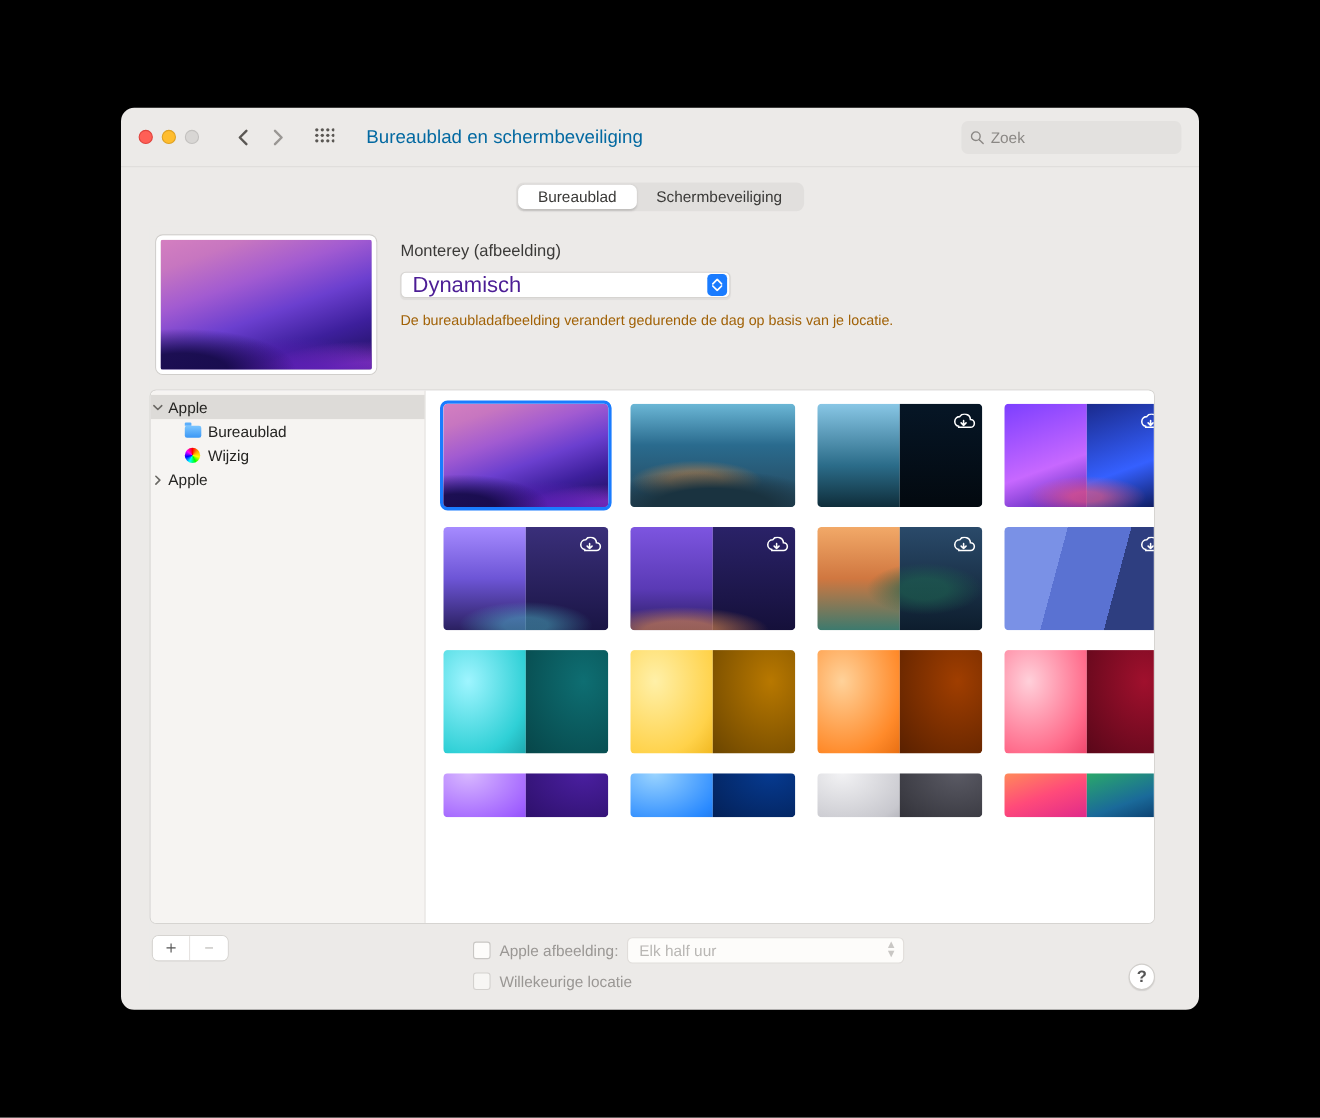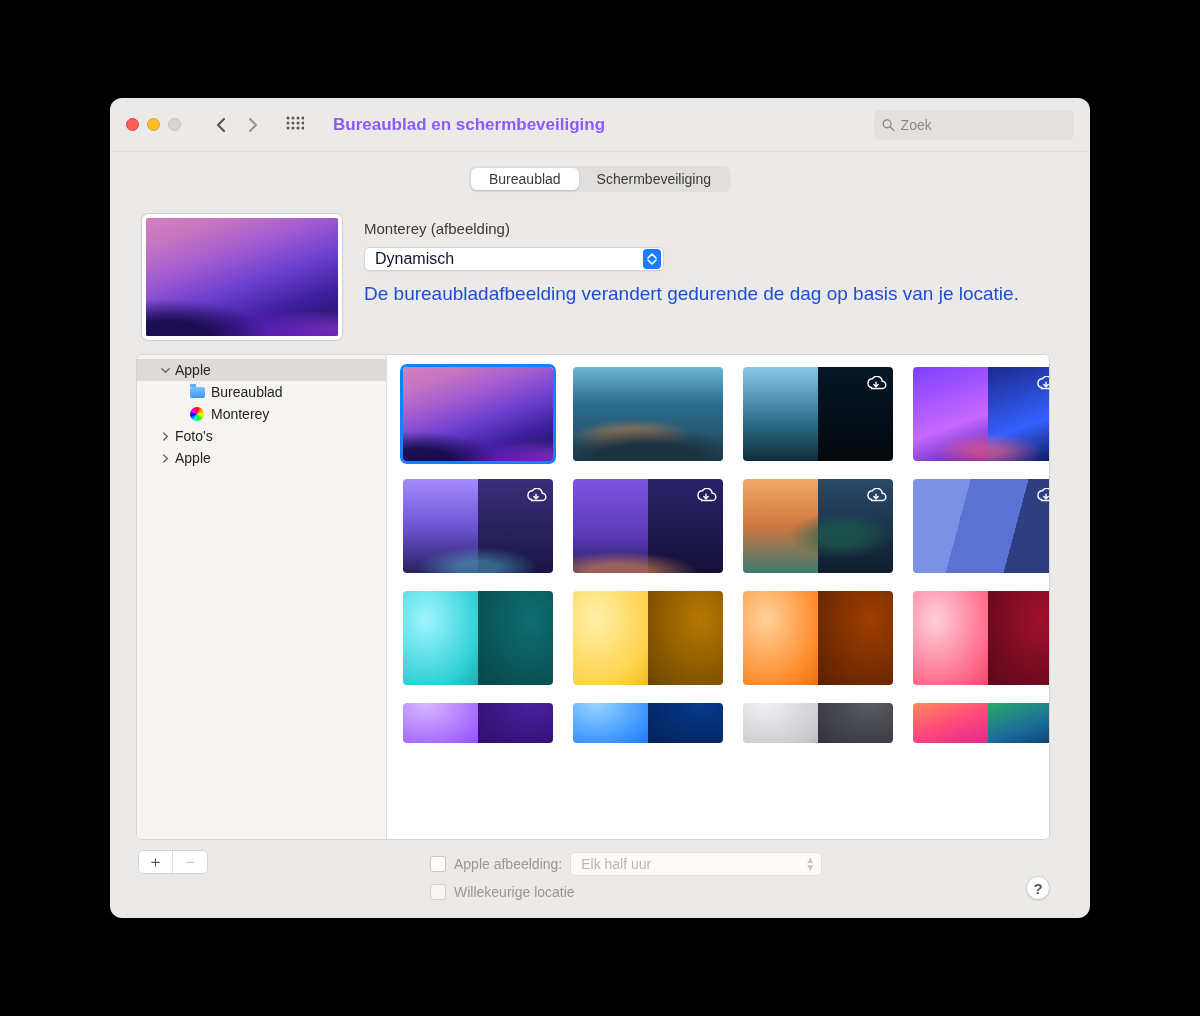--- a/index.html
+++ b/index.html
@@ -34,21 +34,21 @@
   }
   .traffic { display: flex; gap: 8px; margin-right: 10px; }
   .light { width: 13px; height: 13px; border-radius: 50%; }
   .light.red { background: #ff5f56; border: 0.5px solid #e0443e; }
   .light.yellow { background: #ffbd2e; border: 0.5px solid #dea123; }
   .light.gray { background: #d8d6d4; border: 0.5px solid #c3c1bf; }
   .nav-arrows { display: flex; gap: 4px; margin-left: 6px; }
   .nav-btn { width: 28px; height: 28px; display:flex;align-items:center;justify-content:center; color:#9a9794; }
   .nav-btn.enabled { color:#5a5753; }
   .grid-btn { width: 28px; height: 28px; display:flex;align-items:center;justify-content:center; color:#5a5753; margin-left:4px;}
-  .title { font-size: 17px; font-weight: 700; color:#8b5cf6; margin-left: 14px; }
+  .title { font-size: 17px; font-weight: 400; color:#0369a1; margin-left: 14px; }
   .spacer { flex: 1; }
   .search {
     width: 200px; height: 30px; background: #e3e1df; border-radius: 6px;
     display:flex; align-items:center; padding: 0 8px; gap:6px; color:#8a8784;justify-content:center;
   }
   .search input { background: transparent; border:none; outline:none; font-size:14px; color:#333; width:100%; }
   .search input::placeholder { color:#8a8784; }
   
   .tabbar { display:flex; justify-content:center; padding: 14px 0 8px; }
   .segment {
@@ -86,36 +86,36 @@
   .wall-monterey::before {
     background:
       radial-gradient(120% 70% at 10% 100%, rgba(20,10,70,0.9) 18%, transparent 45%),
       radial-gradient(120% 70% at 60% 110%, rgba(90,30,180,0.8) 22%, transparent 50%),
       radial-gradient(120% 60% at 100% 105%, rgba(160,60,220,0.7) 18%, transparent 45%);
   }
   .preview-text { display:flex; flex-direction:column; gap:10px; padding-top:6px; flex:1;}
   .wall-name { font-size:15px; color:#3b3a38; }
   .popup {
     width: 300px; height: 24px; background:#fff; border:1px solid #d6d4d1; border-radius:5px;
-    display:flex; align-items:center; justify-content:space-between; padding-left:10px; font-size:16px; color:#0f172a;
+    display:flex; align-items:center; justify-content:space-between; padding-left:10px; font-size:20px; color:#4c1d95;
     box-shadow: 0 1px 1px rgba(0,0,0,0.05);
   }
   .popup .arrows {
     width:18px; height:20px; background:#1a7cff; border-radius:4px; margin-right:2px;
     display:flex; flex-direction:column; align-items:center; justify-content:center; gap:0;
   }
   .arrows svg { display:block; }
-  .desc { font-size:19px; color:#1d4ed8; margin-top:2px; }
+  .desc { font-size:13px; color:#a16207; margin-top:2px; }
   
   .split { display:flex; flex:1; gap:0; border:1px solid #d6d4d1; border-radius:6px; overflow:hidden; background:#fff; }
   .sidebar {
     width: 250px; background:#f6f4f2; border-right:1px solid #e0ddda; padding:4px 0;
     font-size:14px; color:#252422;
   }
-  .tree-row { display:flex; align-items:center; height:22px; padding-left:22px; gap:4px;}
+  .tree-row { display:flex; align-items:center; height:22px; padding-left:0; gap:4px;}
   .tree-row.sel { background:#dddbd8; }
   .tree-row .disclosure { width:12px; display:flex; justify-content:center; color:#6a6864; font-size:10px;}
   .tree-row .indent { width:26px; }
   .tree-row .ic { width:16px; height:16px; display:flex; align-items:center; justify-content:center; margin-right:2px;}
   .folder-ic {
     width:15px; height:11px; background:linear-gradient(#7cc6ff,#3b97f5); border-radius:2px; position:relative;
   }
   .folder-ic::before { content:""; position:absolute; top:-3px; left:0; width:6px; height:3px; background:#5aaefc; border-radius:1px 1px 0 0;}
   .colors-ic {
     width:14px; height:14px; border-radius:50%;
@@ -263,29 +263,21 @@
           <span class="ic">
               <span class="folder-ic"></span>
             </span>
           <span>Bureaublad</span>
         </div>
         <div class="tree-row">
           <span class="indent"></span>
           <span class="ic">
               <span class="colors-ic"></span>
             </span>
-          <span>Monterey</span>
-        </div>
-        <div class="tree-row">
-          <span class="disclosure">
-            <svg width="9" height="9" viewBox="0 0 10 10">
-                <path d="M3 1 L7 5 L3 9" fill="none" stroke="#6a6864" stroke-width="1.6" stroke-linecap="round" stroke-linejoin="round"></path>
-              </svg>
-          </span>
-          <span>Foto's</span>
+          <span>Wijzig</span>
         </div>
         <div class="tree-row">
           <span class="disclosure">
             <svg width="9" height="9" viewBox="0 0 10 10">
                 <path d="M3 1 L7 5 L3 9" fill="none" stroke="#6a6864" stroke-width="1.6" stroke-linecap="round" stroke-linejoin="round"></path>
               </svg>
           </span>
           <span>Apple</span>
         </div>
       </div>

